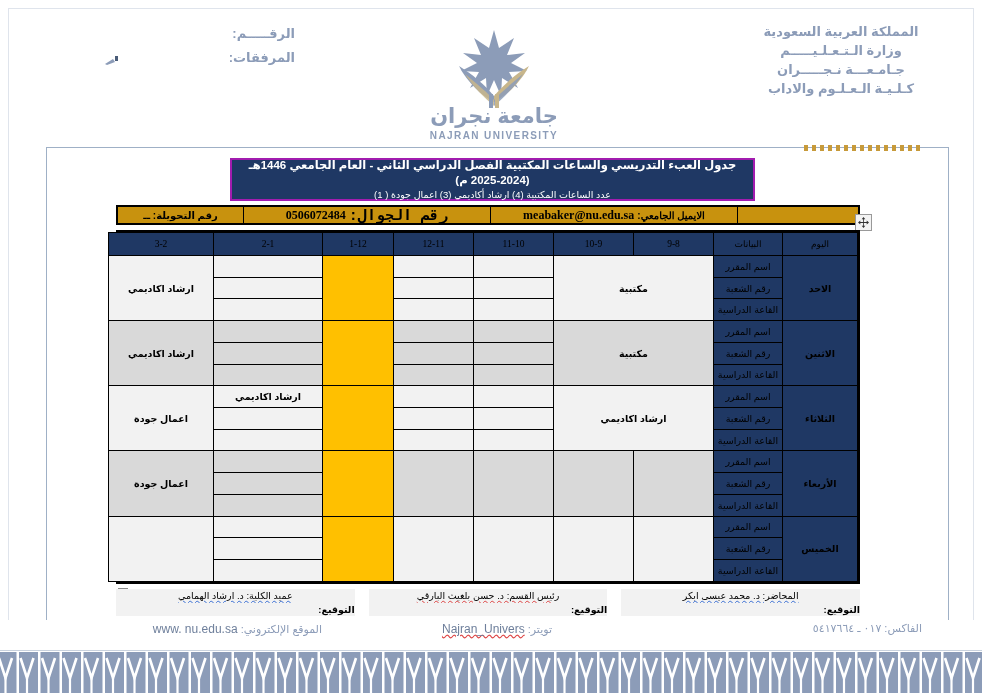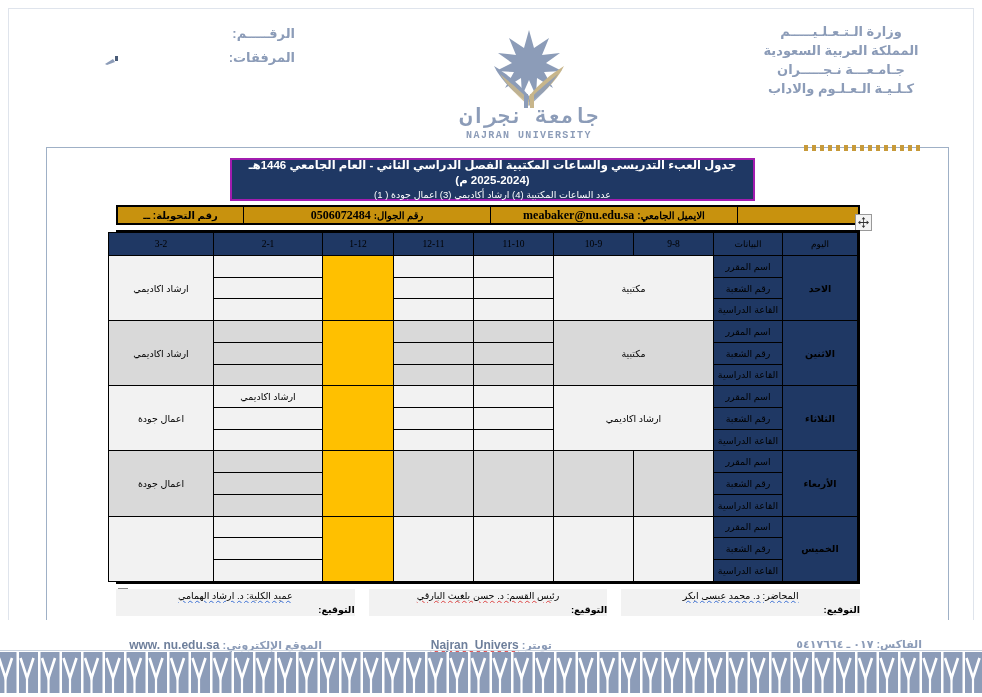--- a/index.html
+++ b/index.html
@@ -21,21 +21,21 @@
   }
   .lh-right div{white-space:nowrap;}
   .lh-left{
     position:absolute;left:95px;top:22px;width:200px;
     text-align:left;color:#8C9CB8;font-size:13px;line-height:24px;
     font-weight:bold;direction:rtl;
   }
   .lh-left div{white-space:nowrap;text-align:right;}
 
   
-  .logo{position:absolute;left:454px;top:22px;width:150px;height:120px;font-family:Liberation Mono, monospace;}
+  .logo{position:absolute;left:419px;top:22px;width:150px;height:120px;}
   .logo svg{display:block;}
   .logo-ar{
     position:absolute;left:0;top:82px;width:150px;text-align:center;
     font-size:21px;color:#8C9CB8;font-weight:bold;letter-spacing:-1px;
   }
   .logo-en{
     position:absolute;left:0;top:108px;width:150px;text-align:center;
     font-size:10px;color:#8C9CB8;font-weight:bold;letter-spacing:1.4px;
     direction:ltr;
   }
@@ -77,21 +77,21 @@
   .cb-cell{
     height:100%;display:flex;align-items:center;justify-content:center;
     color:#000;font-size:10.5px;font-weight:bold;direction:rtl;
     border-left:1px solid #000;box-sizing:border-box;white-space:nowrap;
     overflow:hidden;
   }
   .cb-cell:last-child{border-left:none;}
   .cb-email{width:247px;font-family:"Liberation Serif","DejaVu Serif",serif;font-size:12px;}
   .cb-email b{font-size:10px;font-family:"Liberation Sans",sans-serif;}
   .cb-mobile{width:247px;font-family:"Liberation Serif","DejaVu Serif",serif;font-size:12px;}
-  .cb-mobile b{font-size:10px;font-family:Liberation Serif, serif;}
+  .cb-mobile b{font-size:15px;font-family:Liberation Mono, monospace;}
   .cb-ext{width:125px;font-size:10px;}
   .cb-blank{flex:1;}
 
   .move-handle{
     position:absolute;left:855px;top:214px;width:15px;height:15px;
     border:1px solid #999;background:#f3f3f3;
     display:flex;align-items:center;justify-content:center;
     font-size:11px;color:#333;line-height:1;
   }
 
@@ -115,21 +115,21 @@
   }
   thead th.ar{font-family:"Liberation Sans",sans-serif;font-size:9px;}
 
   td.day{
     background:#1F3864;color:#fff;font-weight:bold;font-size:10.5px;
   }
   td.datacol{
     background:#1F3864;color:#fff;font-size:8.5px;line-height:13px;
     padding:2px 1px;
   }
-  td.slot{background:#F2F2F2;}
+  td.slot{background:#F2F2F2;font-weight:bold;}
   td.slot.gray{background:#D9D9D9;}
   td.slot.white{background:#F2F2F2;}
   td.gold{background:#FFC000;border-left:2px solid #000;border-right:2px solid #000;}
   td.sub{height:19px;}
   .rowsep{border-top:2px solid #000;}
   .rowsep-b{border-bottom:2px solid #000;}
   td.wide{font-size:10px;}
   td.lbl{font-size:9px;line-height:12px;}
 
   
@@ -156,21 +156,21 @@
   .sig-marker{
     position:absolute;left:118px;top:588px;width:8px;height:8px;
     border:1px solid #888;
   }
 
   
   .foot{
     position:absolute;left:0;top:622px;width:982px;height:26px;
     color:#8C9CB8;font-size:11px;direction:rtl;
   }
-  .foot .f{position:absolute;top:16px;white-space:nowrap;font-weight:bold;}
+  .foot .f{position:absolute;top:0;white-space:nowrap;font-weight:normal;}
   .f-fax{right:60px;}
   .f-tw{right:430px;}
   .f-web{right:660px;}
   .f-tw .ltr,.f-web .ltr{direction:ltr;display:inline-block;
       font-family:"Liberation Sans",sans-serif;font-size:12px;color:#6E7F9B;}
   .f-tw .ltr{text-decoration:underline;text-decoration-color:#d44;
       text-decoration-style:wavy;}
 
   .foot-line{position:absolute;left:0;top:650px;width:982px;height:1px;background:#c9d2de;}
 
@@ -189,22 +189,22 @@
 
 <div class="page">
 
   <div class="page-border-t"></div>
   <div class="page-border-l"></div>
   <div class="page-border-r"></div>
 
   <div class="letterhead">
 
     <div class="lh-right">
+      <div>المملكة العربية السعودية</div>
       <div>وزارة الـتـعـلـيـــــم</div>
-      <div>المملكة العربية السعودية</div>
       <div>جـامـعـــة نـجـــــران</div>
       <div>كـلـيـة الـعـلـوم والاداب</div>
     </div>
 
     <div class="lh-left">
       <div>الرقـــــم:</div>
       <div>المرفقات:</div>
     </div>
 
     <div class="logo">

